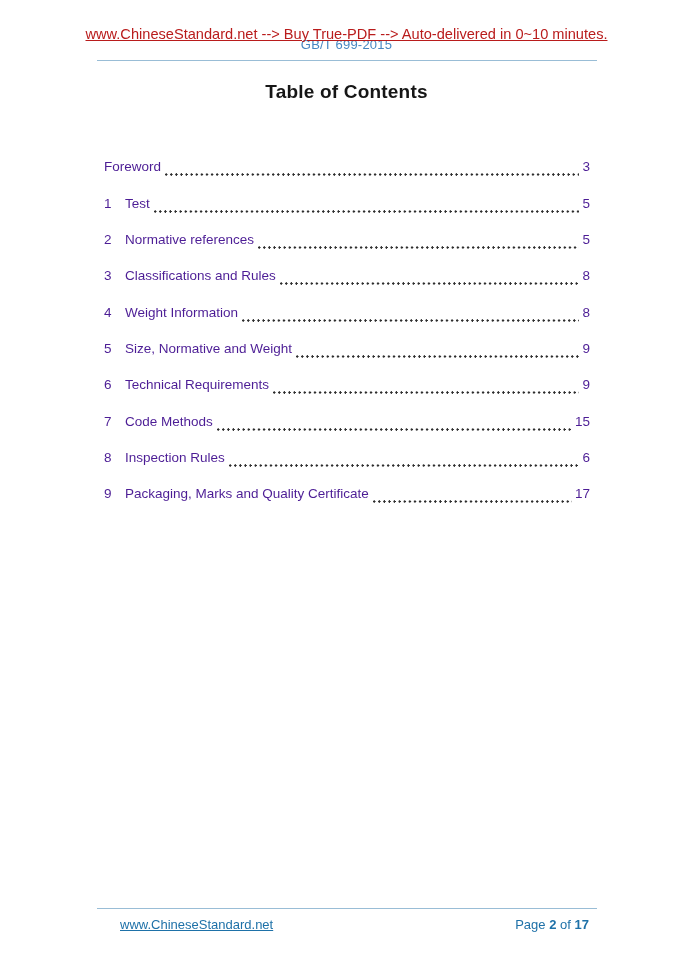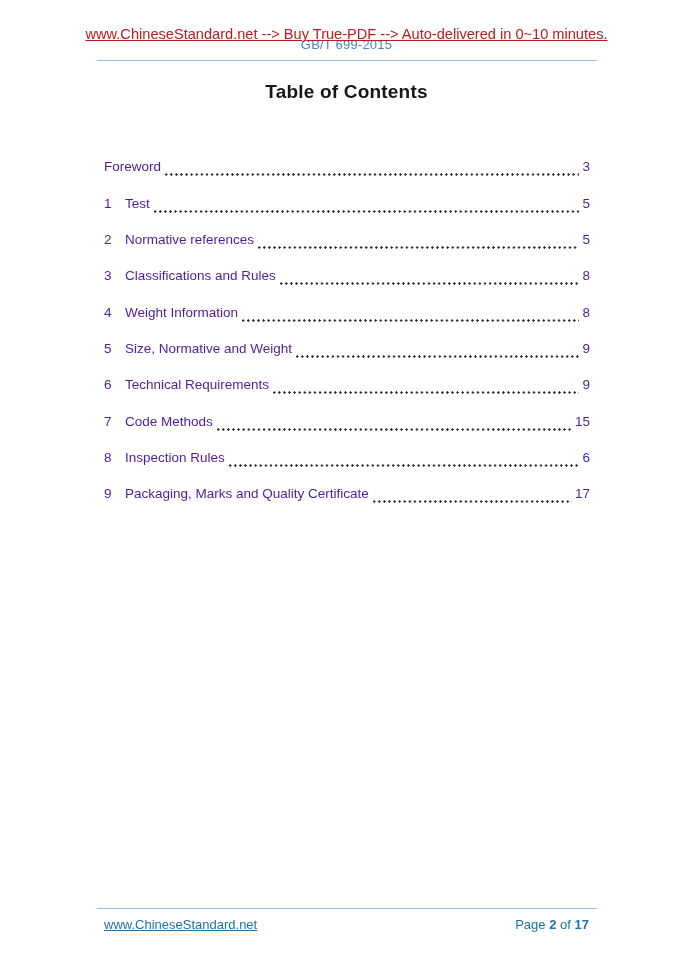--- a/index.html
+++ b/index.html
@@ -73,21 +73,21 @@
     background-position: left bottom;
   }
   .toc-page { white-space: nowrap; }
 
   
   .footer-rule {
     position: absolute; top: 908px; left: 97px; width: 500px;
     border-top: 1px solid #99bdd6;
   }
   .footer-link {
-    position: absolute; top: 917px; left: 104px;
+    position: absolute; top: 917px; left: 120px;
     font-size: 13px;
     color: #1e71a8;
     text-decoration: underline;
     cursor: pointer;
   }
   .footer-page {
     position: absolute; top: 917px; right: 104px;
     font-size: 13px;
     color: #1e71a8;
     margin-left: 20px;

